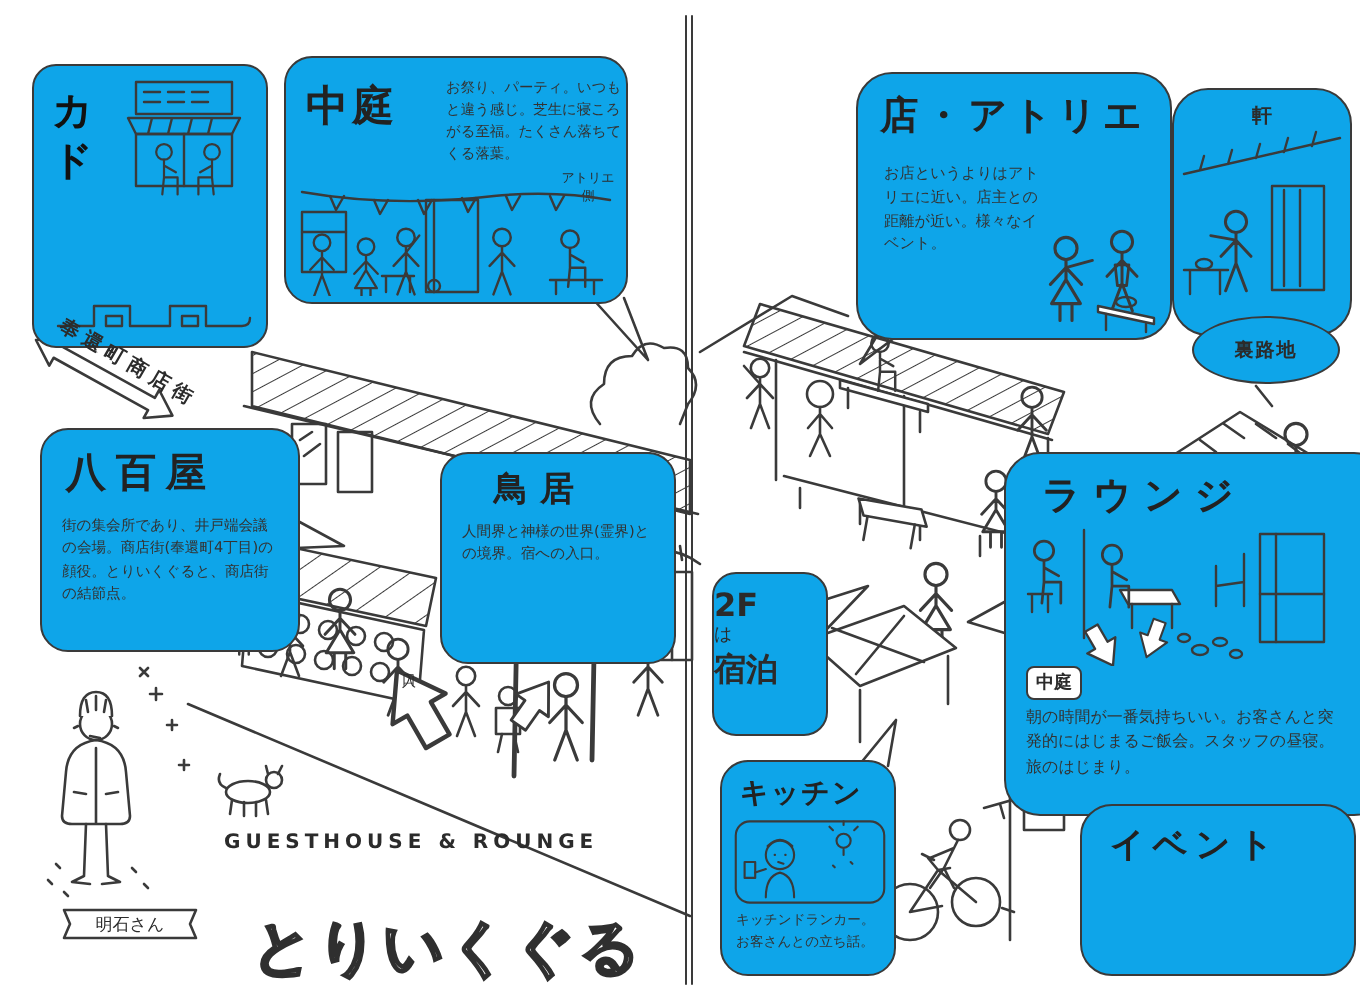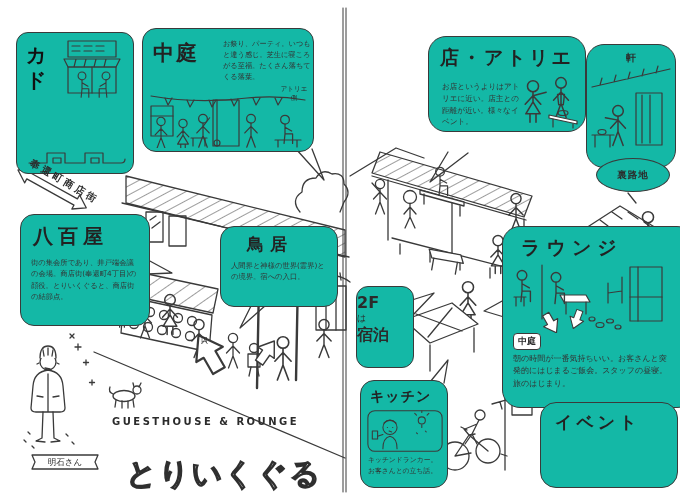--- a/index.html
+++ b/index.html
@@ -2,21 +2,21 @@
 <html><head>
 <meta charset="utf-8">
 <style>
   html,body{margin:0;padding:0;background:#ddd;}
   .spread{
     position:relative;width:680px;height:500px;background:#ffffff;
     font-family:"DejaVu Sans",sans-serif;color:#2b2b2b;overflow:hidden;
   }
   .spread *{box-sizing:border-box;}
   .abs{position:absolute;}
-  .bubble{position:absolute;background:#14b8a6;border:1.6px solid #3a3a3a;}
+  .bubble{position:absolute;background:#0ea5e9;border:1.6px solid #3a3a3a;}
   .cap{position:absolute;line-height:1.55;color:#333;word-break:break-all;}
   .btitle{position:absolute;font-weight:bold;color:#222;white-space:nowrap;}
   svg.art{position:absolute;left:0;top:0;z-index:0;}
   .bubble{z-index:1;}
   .art path,.art line,.art circle,.art rect,.art ellipse,.art polyline,.art polygon{
     fill:none;stroke:#3a3a3a;stroke-width:1.3;stroke-linecap:round;stroke-linejoin:round;
   }
   .art text{fill:#2b2b2b;stroke:none;font-family:"DejaVu Sans",sans-serif;}
   .inart{position:absolute;}
   .inart path,.inart line,.inart circle,.inart rect,.inart ellipse,.inart polyline,.inart polygon{
@@ -30,27 +30,27 @@
   #kado .plan{left:8px;top:112px;}
   #nakaniwa{left:142px;top:28px;width:172px;height:124px;border-radius:14px;}
   #nakaniwa .ntitle{left:10px;top:10px;font-size:21px;letter-spacing:2px;}
   #nakaniwa .ncap{left:80px;top:9px;width:88px;font-size:7.2px;}
   #nakaniwa .nside{position:absolute;right:4px;top:56px;width:30px;font-size:6.5px;line-height:1.4;text-align:center;}
   #nakaniwa .nscene{left:4px;bottom:3px;}
   #street-label{left:34px;top:156px;font-size:10px;font-weight:bold;letter-spacing:3px;transform:rotate(30deg);transform-origin:left top;white-space:nowrap;z-index:2;}
   #yaoya{left:20px;top:214px;width:130px;height:112px;border-radius:14px;}
   #yaoya .ytitle{left:12px;top:8px;font-size:20px;letter-spacing:5px;}
   #yaoya .ycap{left:10px;top:42px;width:110px;font-size:7.3px;}
-  #torii-note{left:220px;top:226px;width:118px;height:81px;border-radius:14px;text-decoration:underline;}
+  #torii-note{left:220px;top:226px;width:118px;height:106px;border-radius:14px;text-decoration:underline;}
   #torii-note .ttitle{left:26px;top:6px;font-size:17px;letter-spacing:6px;}
   #torii-note .tcap{left:10px;top:33px;width:98px;font-size:7.3px;}
   #entrance-label{left:199px;top:331px;font-size:7px;writing-mode:vertical-rl;letter-spacing:1px;z-index:2;}
   #brand-en{left:112px;top:416px;font-size:10px;font-weight:bold;letter-spacing:2.5px;z-index:2;}
   
-  #mise{left:428px;top:36px;width:158px;height:96px;border-radius:18px;}
+  #mise{left:428px;top:36px;width:158px;height:134px;border-radius:18px;}
   #mise .mtitle{left:0;right:0;top:8px;text-align:center;font-size:19px;letter-spacing:3px;}
   #mise .mcap{left:13px;top:44px;width:82px;font-size:7.6px;}
   #mise .mfigs{right:2px;bottom:2px;}
   #noki{left:586px;top:44px;width:90px;height:124px;border-radius:18px;}
   #noki .nokil{position:absolute;left:0;right:0;top:6px;text-align:center;font-size:10px;font-weight:bold;}
   #noki .nokiscene{left:3px;top:20px;}
   #uraroji{left:596px;top:158px;width:74px;height:34px;border-radius:50%;display:flex;align-items:center;justify-content:center;text-align:center;}
   #uraroji .ulabel{font-size:9.5px;font-weight:bold;letter-spacing:1px;}
   #lounge{left:502px;top:226px;width:193px;height:182px;border-radius:18px;}
   #lounge .ltitle{left:18px;top:8px;font-size:19px;letter-spacing:6px;}

